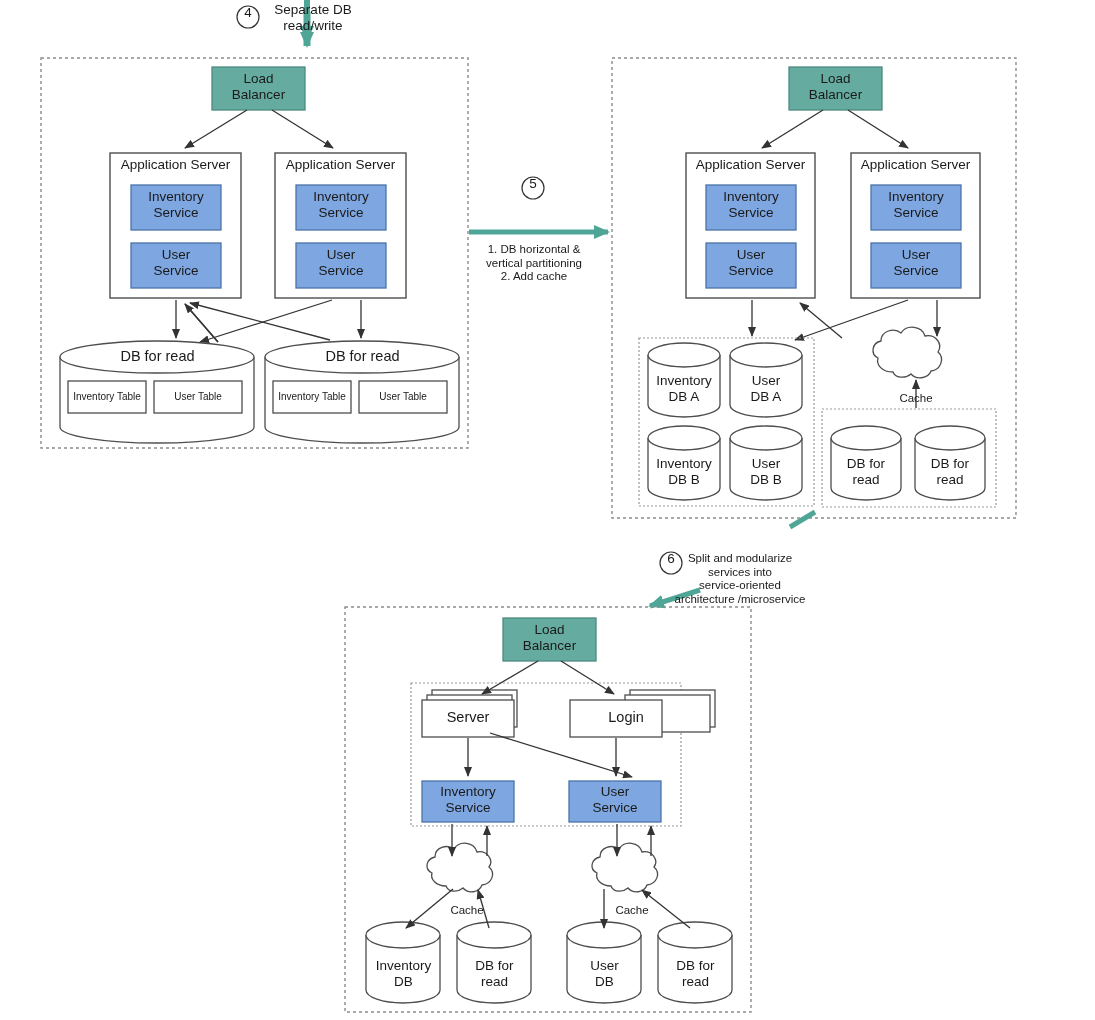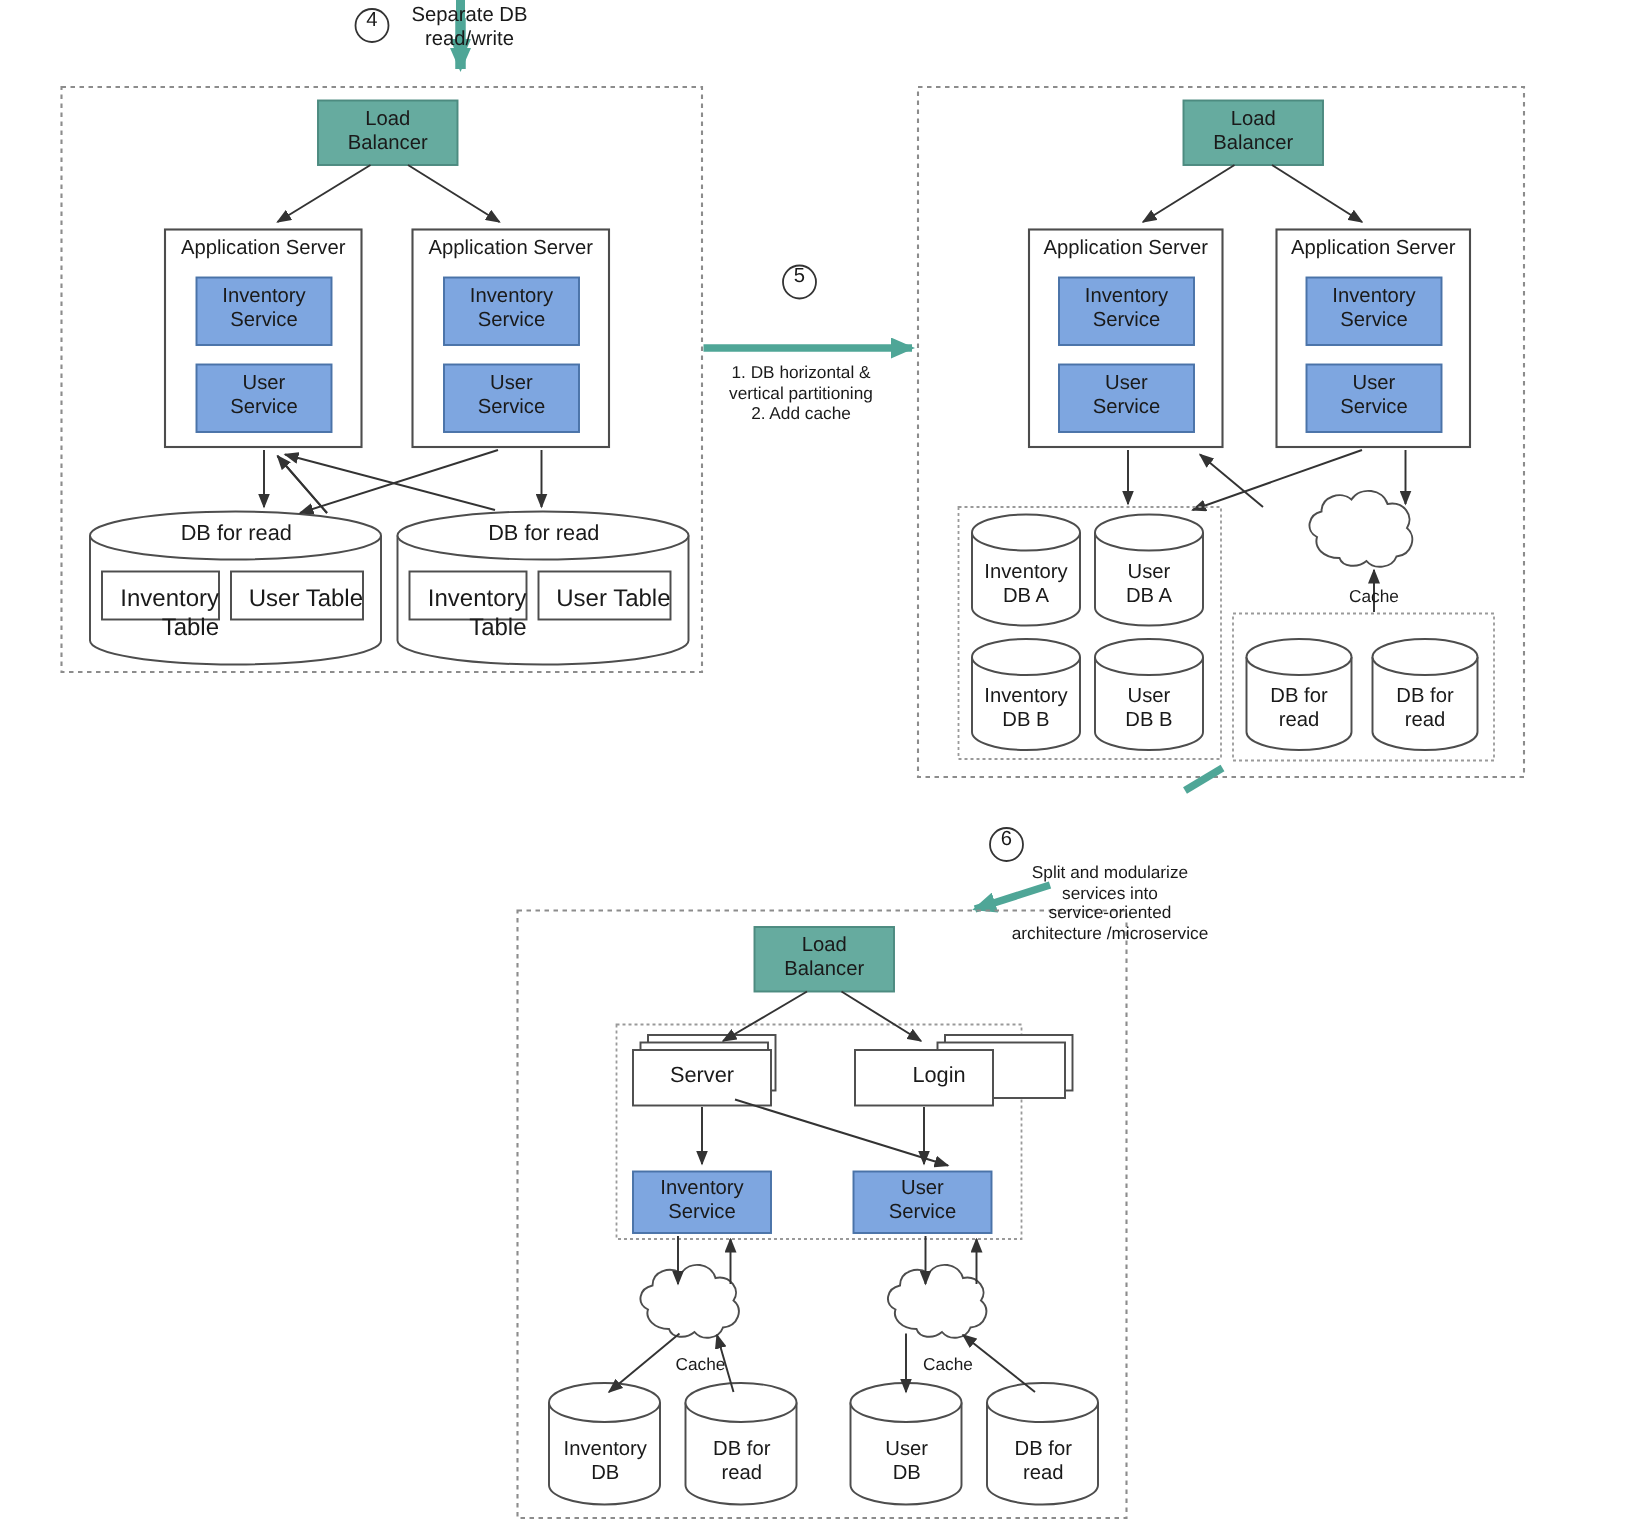--- a/index.html
+++ b/index.html
@@ -4,21 +4,21 @@
 <style>
   html,body{margin:0;padding:0;background:#ffffff;}
   body{width:1095px;height:1020px;position:relative;overflow:hidden;
        font-family:"Liberation Sans","DejaVu Sans",sans-serif;color:#1a1a1a;}
   #stage{position:absolute;left:0;top:0;width:1095px;height:1020px;}
   svg#canvas{position:absolute;left:0;top:0;width:1095px;height:1020px;}
   .lbl{position:absolute;text-align:center;line-height:1.18;
        white-space:pre-line;pointer-events:none;}
   .t13{font-size:13.5px;}
   .t14{font-size:14.5px;}
-  .t10{font-size:16px;text-align:right;}
+  .t10{font-size:10px;}
   .t11{font-size:11.5px;margin-top:39px;}
 </style>
 </head>
 <body>
 
 <div id="stage">
 
 <svg id="canvas" viewBox="0 0 1095 1020" xmlns="http://www.w3.org/2000/svg">
   <defs>
     <marker id="ah" markerWidth="10" markerHeight="8" refX="9" refY="4" orient="auto" markerUnits="userSpaceOnUse">
@@ -187,21 +187,21 @@
 <div class="lbl t13" style="left:238px;top:5px;width:20px;">4</div>
 <div class="lbl t13" style="left:258px;top:2px;width:110px;">Separate DB
 read/write</div>
 
 <div class="lbl t13" style="left:523px;top:176px;width:20px;">5</div>
 <div class="lbl t11" style="left:470px;top:204px;width:128px;">1. DB horizontal &amp;
 vertical partitioning
 2. Add cache</div>
 
 <div class="lbl t13" style="left:661px;top:551px;width:20px;">6</div>
-<div class="lbl t11" style="left:654px;top:537px;width:172px;">Split and modularize
+<div class="lbl t11" style="left:654px;top:513px;width:172px;">Split and modularize
 services into
 service-oriented
 architecture /microservice</div>
 
 <div class="lbl t13" style="left:212px;top:71px;width:93px;">Load
 Balancer</div>
 
 <div class="lbl t13" style="left:110px;top:157px;width:131px;">Application Server</div>
 <div class="lbl t13" style="left:131px;top:189px;width:90px;">Inventory
 Service</div>

